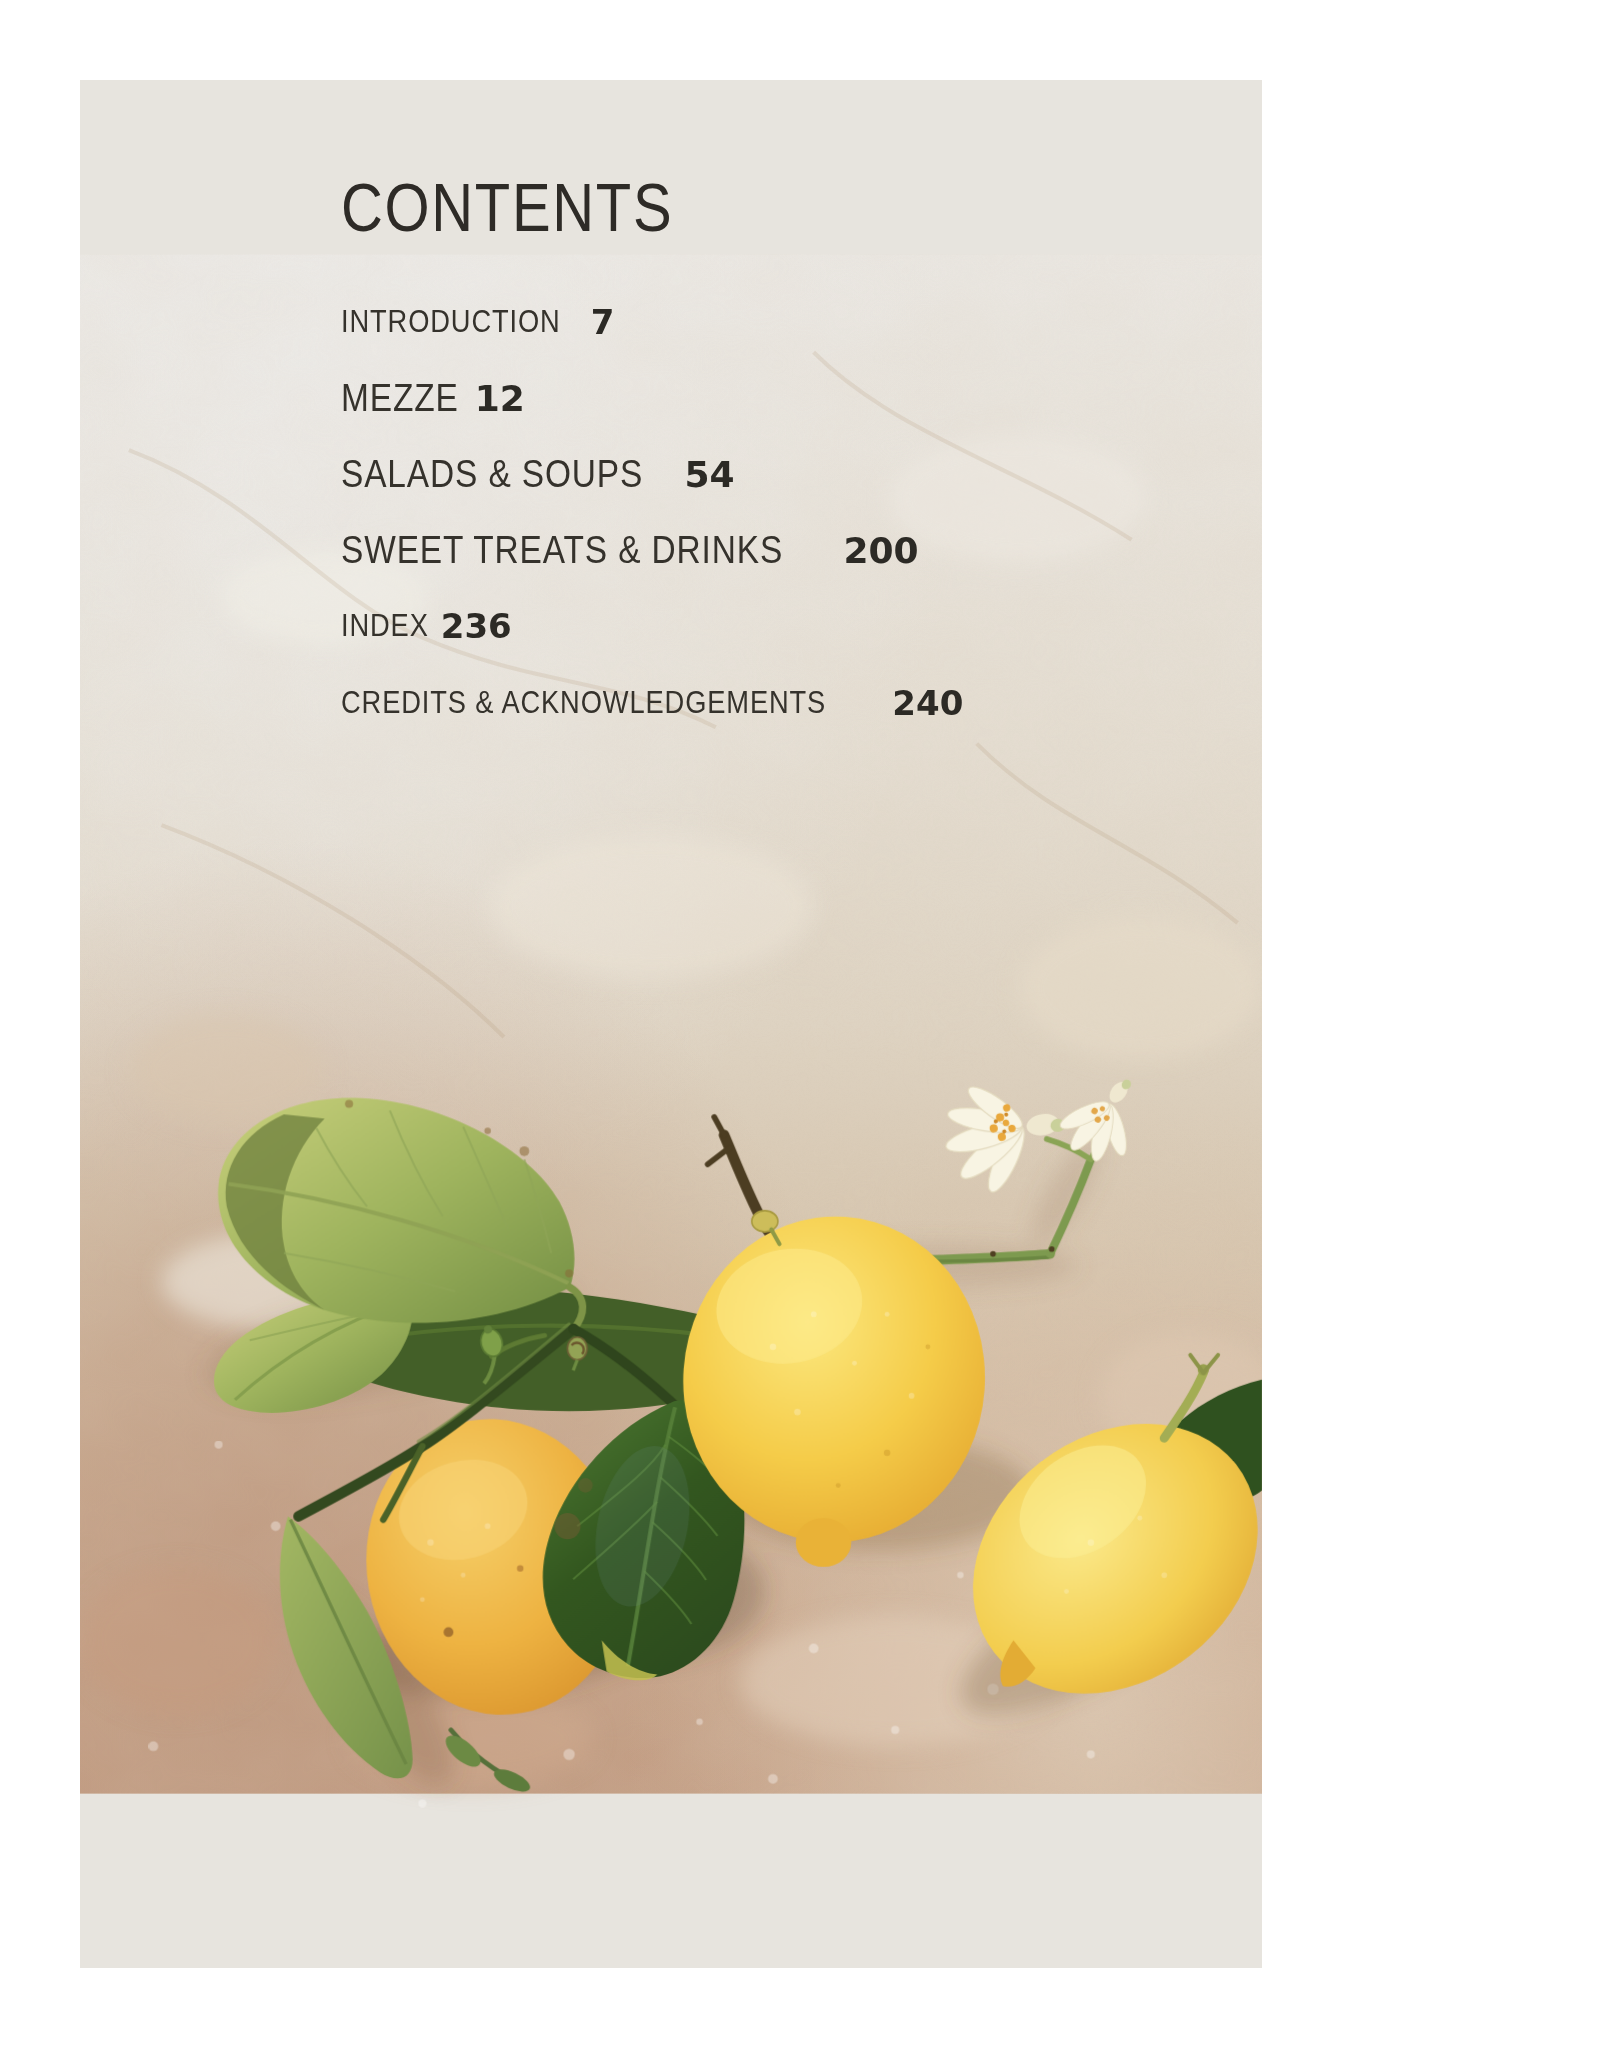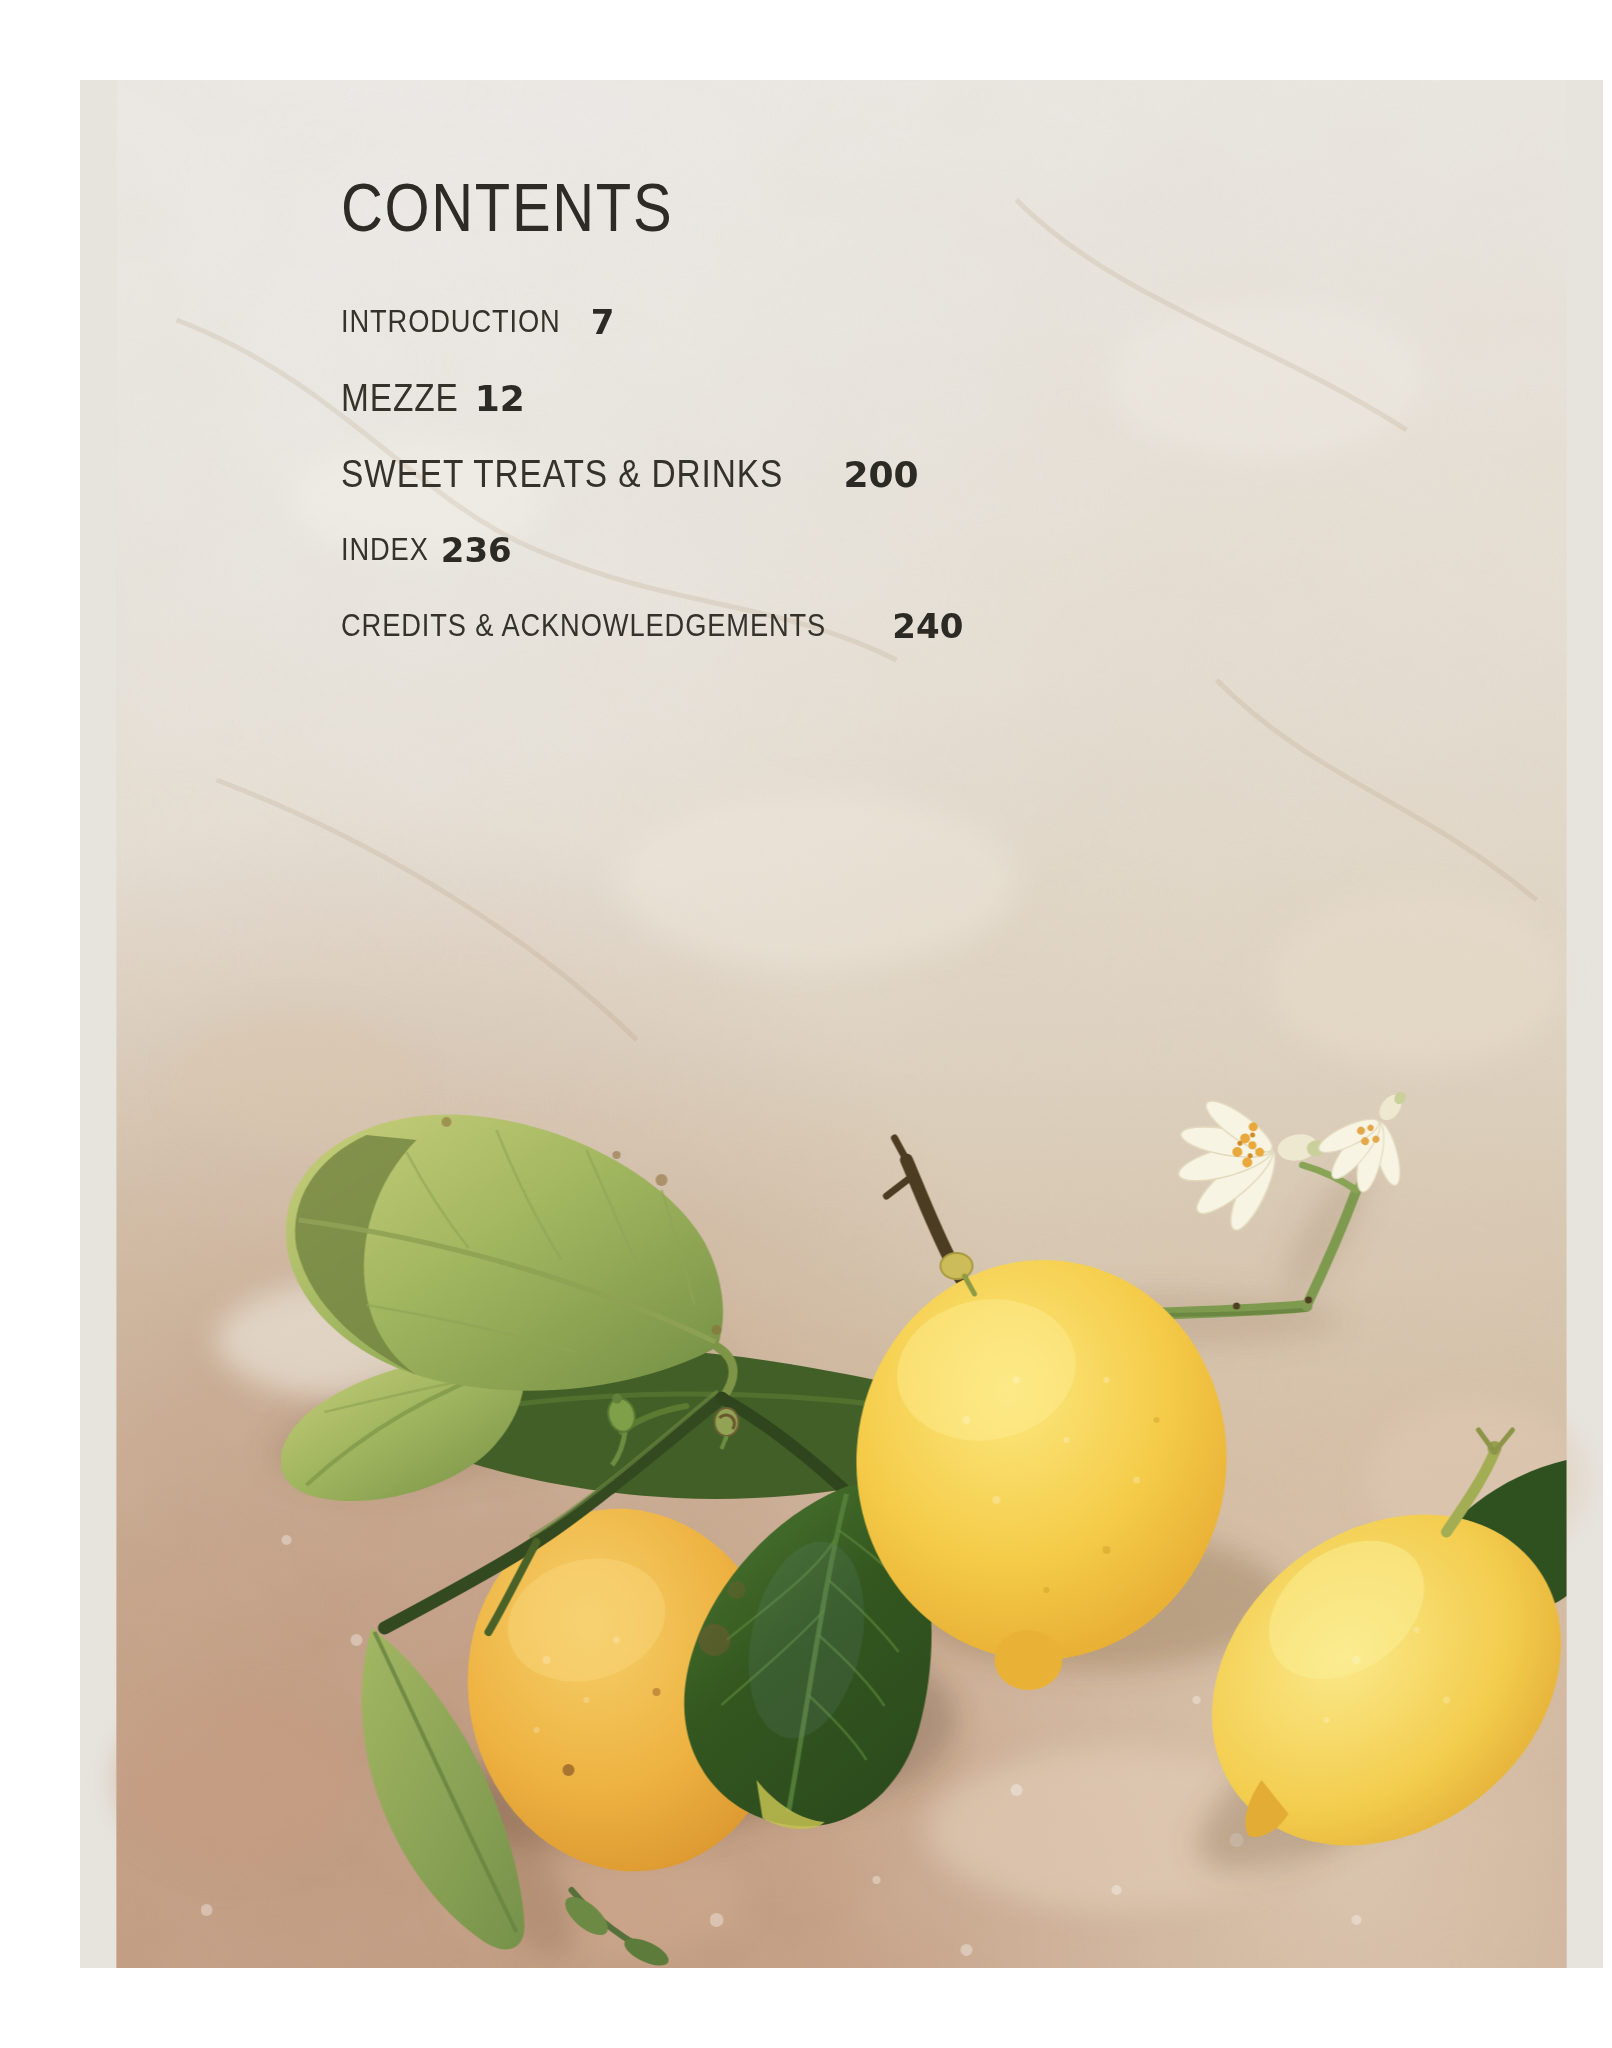--- a/index.html
+++ b/index.html
@@ -1,21 +1,21 @@
 <!DOCTYPE html>
 <html><head>
 <meta charset="utf-8">
 <style>
   html,body{margin:0;padding:0;}
   body{
     width:1612px;height:2048px;position:relative;background:#ffffff;
     font-family:"Liberation Sans",sans-serif;overflow:hidden;
   }
   .photo{
-    position:absolute;left:80px;top:80px;width:1523px;height:1888px;
+    position:absolute;left:80px;top:80px;width:1182px;height:1888px;
     overflow:hidden;background:#e7e4de;
   }
   .photo svg{position:absolute;left:0;top:0;width:100%;height:100%;display:block;}
   .toc{
     position:absolute;left:261px;top:93px;width:759px;color:#35322c;
   }
   .toc h1{
     margin:0;font-size:69px;line-height:69px;font-weight:400;color:#2e2b27;
     white-space:nowrap;
   }
@@ -364,20 +364,24 @@
       <div class="rows">
           <div class="row minor">
     <span class="label">INTRODUCTION</span>
     <span class="pagenum">7</span>
   </div>
           <div class="row major">
     <span class="label">MEZZE</span>
     <span class="pagenum">12</span>
   </div>
           <div class="row major">
+    <span class="label">SALADS &amp; SOUPS</span>
+    <span class="pagenum">54</span>
+  </div>
+          <div class="row major">
     <span class="label">SWEET TREATS &amp; DRINKS</span>
     <span class="pagenum">200</span>
   </div>
           <div class="row minor">
     <span class="label">INDEX</span>
     <span class="pagenum">236</span>
   </div>
           <div class="row minor">
     <span class="label">CREDITS &amp; ACKNOWLEDGEMENTS</span>
     <span class="pagenum">240</span>

